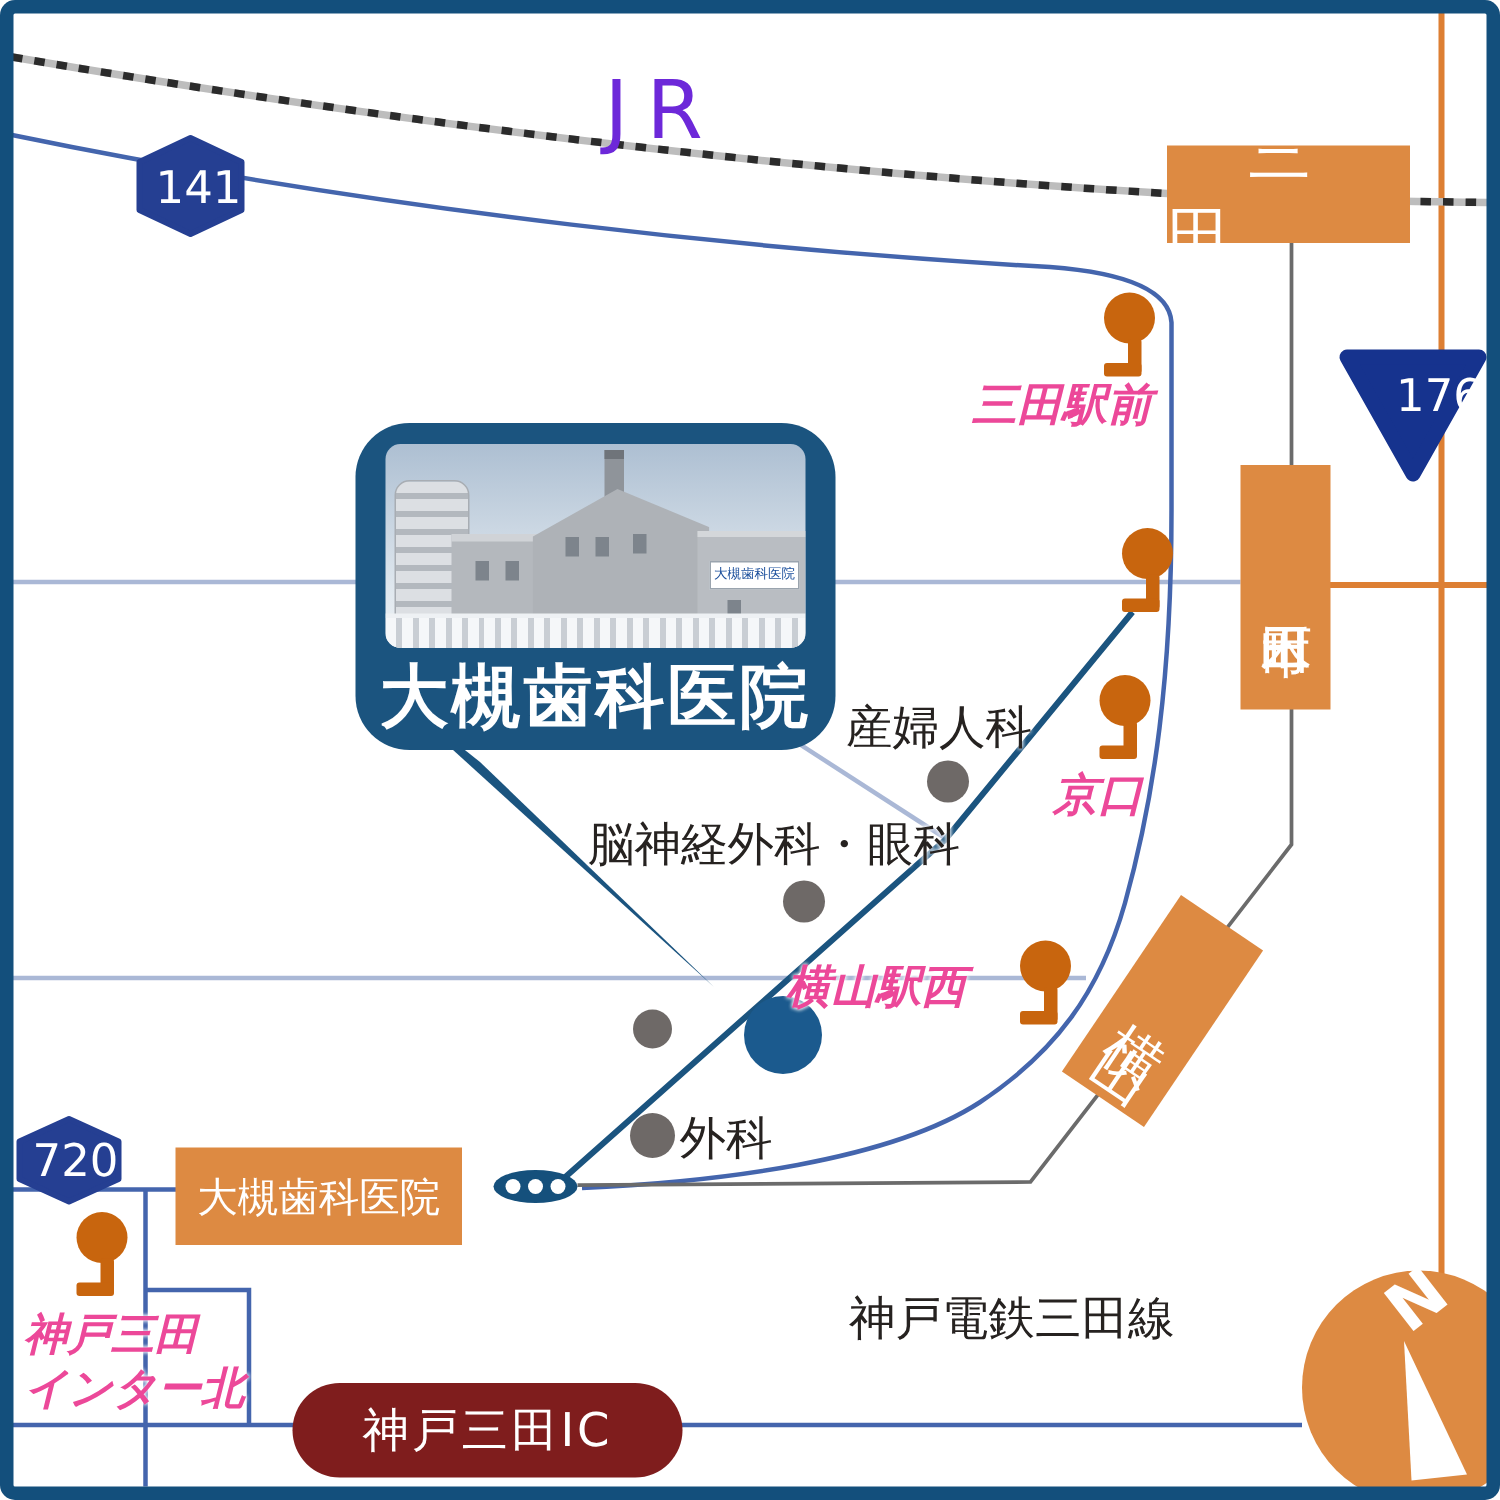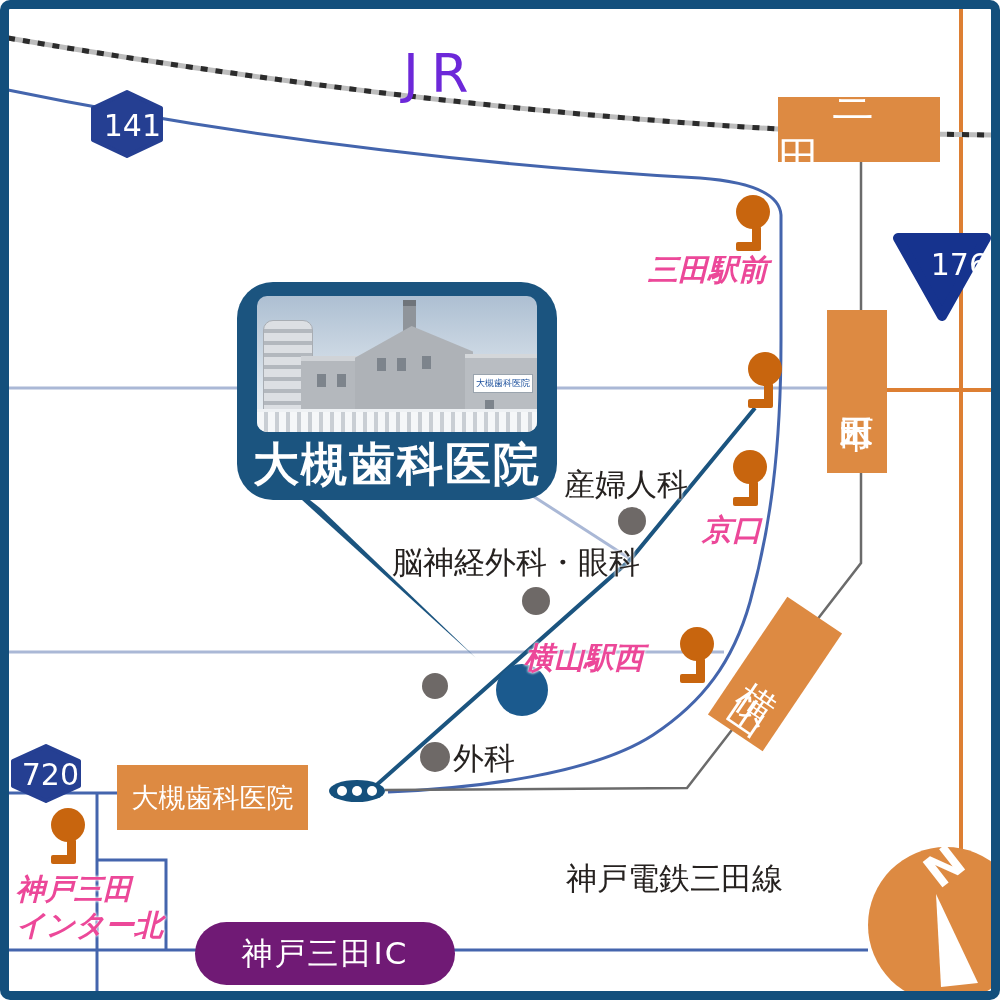--- a/index.html
+++ b/index.html
@@ -36,21 +36,21 @@
   .bldg-mid{position:absolute;left:44px;top:60px;width:76px;height:76px;background:#b4b8bd;border-top:5px solid #d0d3d7;}
   .bldg-main{position:absolute;left:98px;top:30px;width:118px;height:106px;background:#aeb2b7;
              clip-path:polygon(0 30%,48% 0,100% 24%,100% 100%,0 100%);}
   .chimney{position:absolute;left:146px;top:4px;width:13px;height:38px;background:#8f949a;border-top:6px solid #6f747a;}
   .bldg-right{position:absolute;left:208px;top:58px;width:72px;height:78px;background:#b9bdc2;border-top:4px solid #d4d7da;}
   .win{position:absolute;width:9px;height:13px;background:#7d848c;}
   .sign{position:absolute;left:216px;top:78px;width:58px;height:17px;background:#fff;border:1px solid #9aa4ae;
         color:#1b4f9c;font-size:9px;line-height:16px;text-align:center;overflow:hidden;white-space:nowrap;}
   .fence{position:absolute;left:0;top:113px;width:280px;height:23px;border-top:3px solid #eef1f4;
          background:repeating-linear-gradient(90deg,#f5f7f9 0 7px,#c9ced4 7px 11px);}
-  .ic-pill{position:absolute;left:195px;top:922px;width:260px;height:63px;border-radius:32px;background:#701a75;
+  .ic-pill{position:absolute;left:195px;top:922px;width:260px;height:63px;border-radius:32px;background:#7f1d1d;
            color:#fff;display:flex;align-items:center;justify-content:center;font-size:31px;letter-spacing:2px;z-index:4;}
   .jr-label{position:absolute;left:403px;top:42px;color:#6d28d9;font-size:54px;font-weight:500;letter-spacing:12px;z-index:4;}
 </style>
 </head>
 <body>
 
 <div id="stage">
 
   <svg class="layer" width="1000" height="1000" viewBox="0 0 1000 1000">
 

